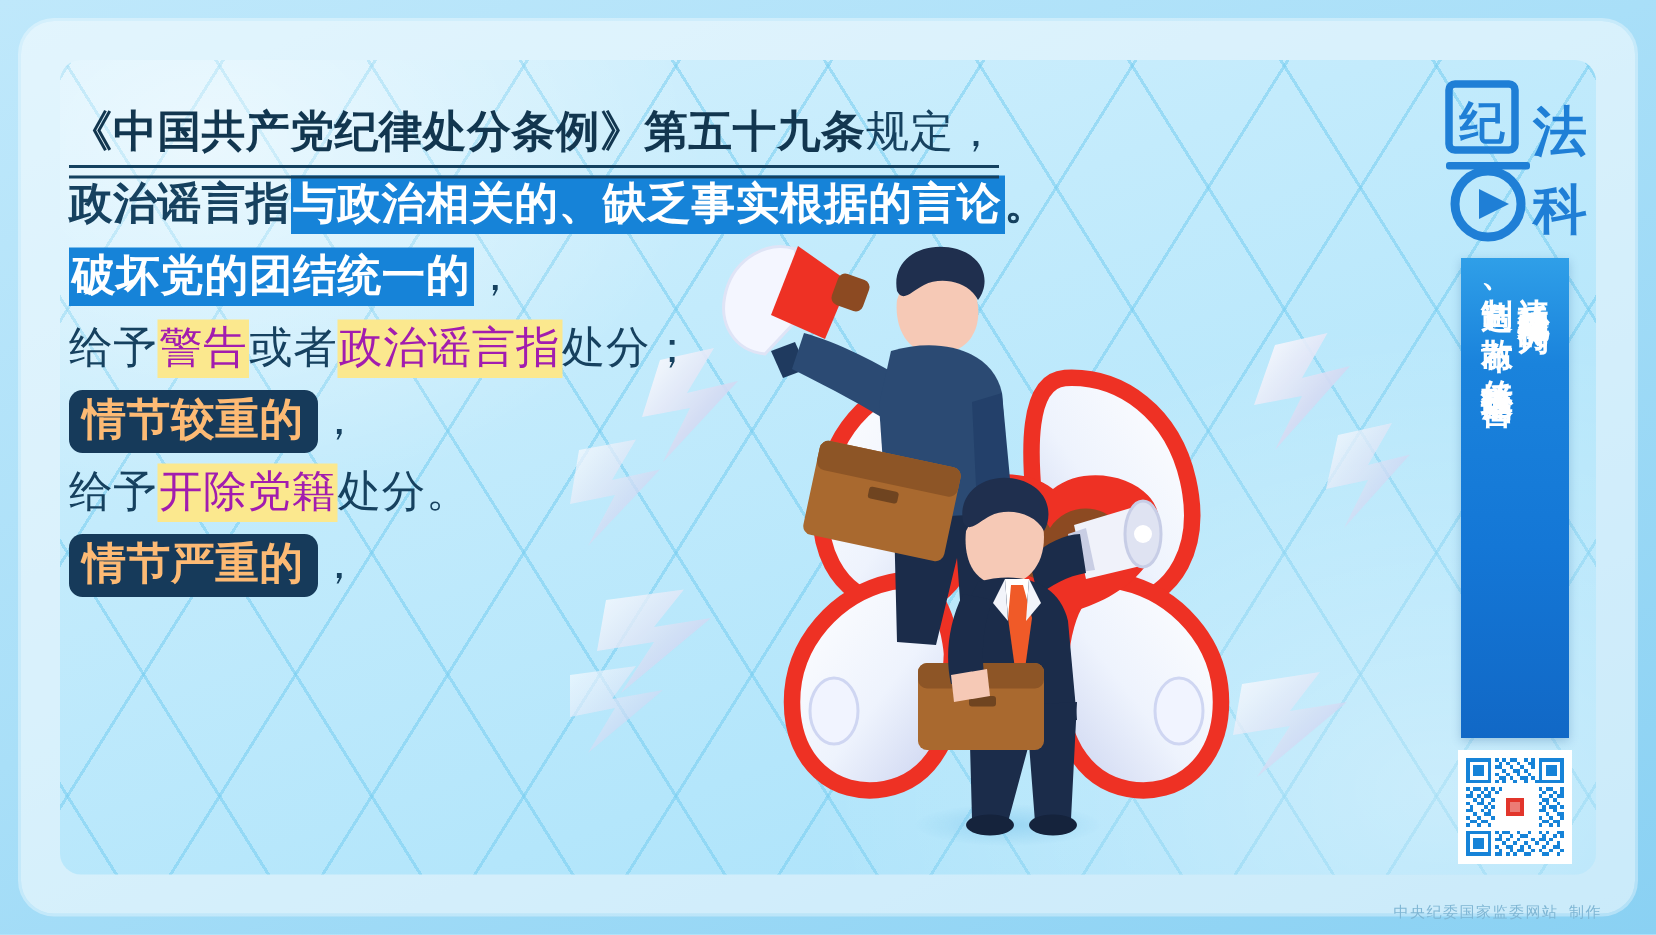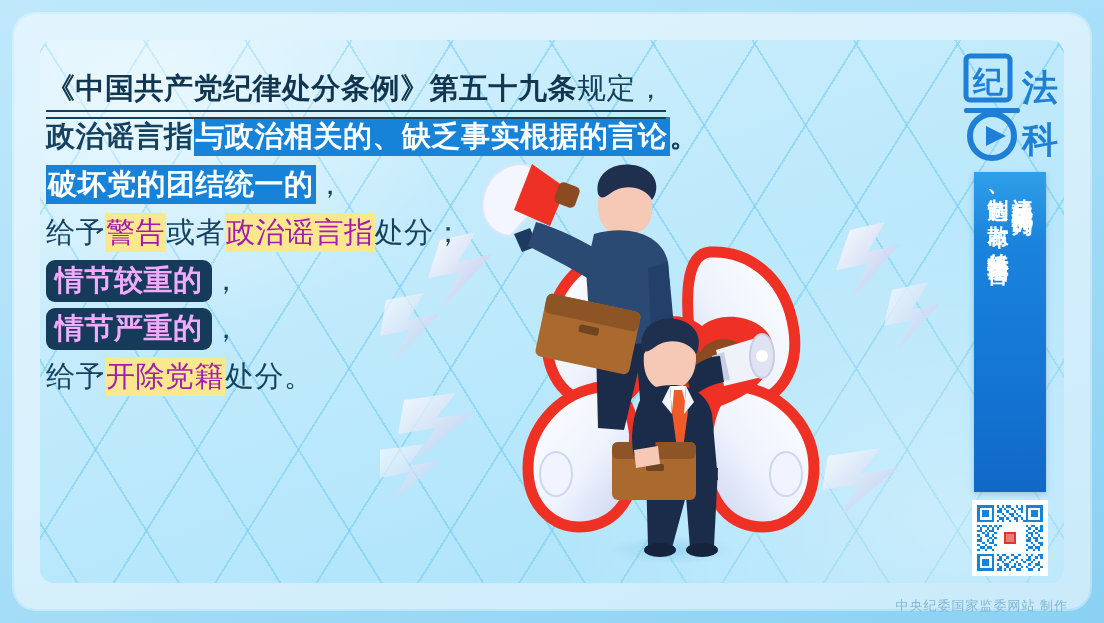--- a/index.html
+++ b/index.html
@@ -56,21 +56,21 @@
   .tline.lead{font-weight:bold;}
   .hl-blue{
     background:#1683d8;color:#ffffff;font-weight:bold;
     padding:3px 2px 4px 2px;
   }
   .hl-yellow{
     background:#fbe88e;color:#a21caf;
     padding:3px 1px 4px 1px;
   }
   .hl-navy{
-    background:#163a5a;color:#f0abfc;font-weight:bold;
+    background:#163a5a;color:#fdba74;font-weight:bold;
     padding:4px 9px 6px 9px;border-radius:9px;text-align:right;
   }
   .bold-navy{font-weight:bold;color:#12364f;}
   .underline2{
     display:inline-block;position:relative;
   }
   .underline2::after{
     content:"";position:absolute;left:0;right:0;bottom:-7px;height:5px;
     border-top:2px solid #14415f;border-bottom:2px solid #14415f;
   }
@@ -95,22 +95,22 @@
     margin:0 1px;
   }
   .qr{
     position:absolute;left:972px;top:500px;width:76px;height:76px;
     background:#ffffff;padding:3px;box-sizing:border-box;
   }
   .qr-img{width:100%;height:100%;display:block;}
 
   .footer{
     position:absolute;right:36px;bottom:8px;
-    font-size:13px;color:#7fb6d4;letter-spacing:1px;
-    font-family:Liberation Sans, sans-serif;
+    font-size:10px;color:#7fb6d4;letter-spacing:1px;
+    font-family:Liberation Mono, monospace;
   }
 
   
   .illus{position:absolute;left:380px;top:150px;width:560px;height:430px;}
   .illus svg{display:block;}
 </style>
 </head>
 <body>
 
 <div id="stage">
@@ -268,25 +268,25 @@
     <div class="tline">
       <span>给予</span><span class="hl-yellow">警告</span><span>或者</span><span class="hl-yellow">政治谣言指</span><span>处分；</span>
     </div>
 
     <div class="tline">
       <span class="hl-navy">情节较重的</span><span>，</span>
     </div>
 
 
     <div class="tline">
+      <span>给予</span><span class="hl-yellow">开除党籍</span><span>处分。</span>
+    </div>
+
+    <div class="tline">
       <span class="hl-navy">情节严重的</span><span>，</span>
-    </div>
-
-    <div class="tline">
-      <span>给予</span><span class="hl-yellow">开除党籍</span><span>处分。</span>
     </div>
   </div>
 
   <div class="logo">
     <svg width="106" height="112" viewBox="0 0 106 112" xmlns="http://www.w3.org/2000/svg">
 
       <rect x="4" y="4" width="44" height="44" rx="4" fill="none" stroke="#1f7fd6" stroke-width="5"></rect>
       <text x="26" y="40" text-anchor="middle" font-family="'Liberation Serif',serif" font-size="30" font-weight="bold" fill="#1f7fd6">纪</text>
 
       <rect x="2" y="56" width="56" height="5" rx="2" fill="#1f7fd6"></rect>

